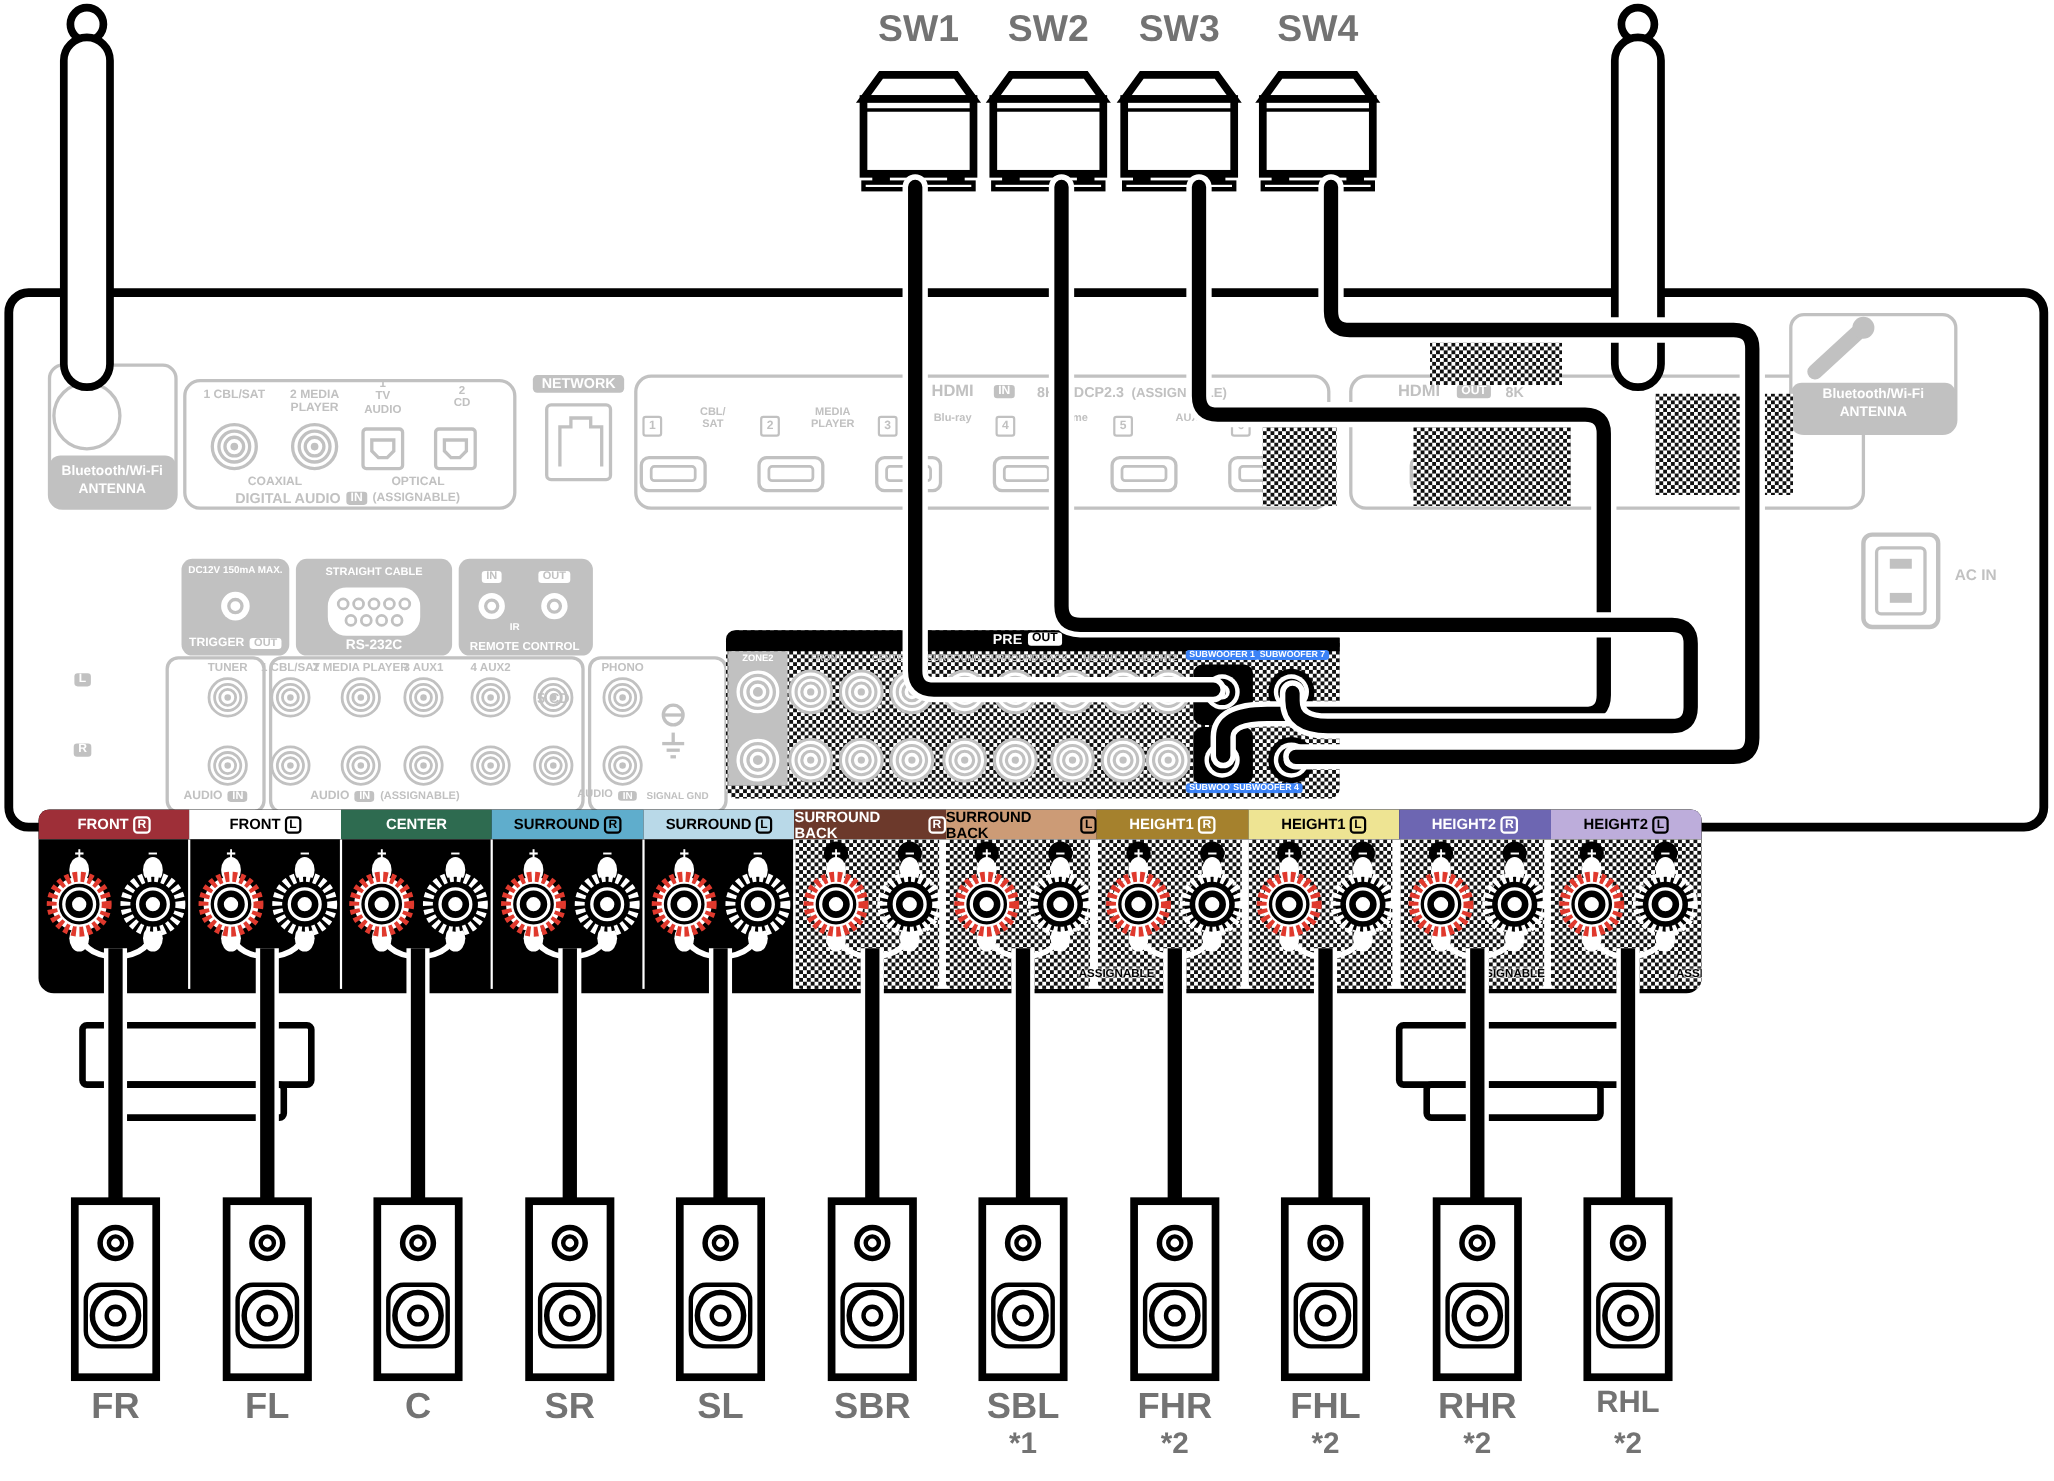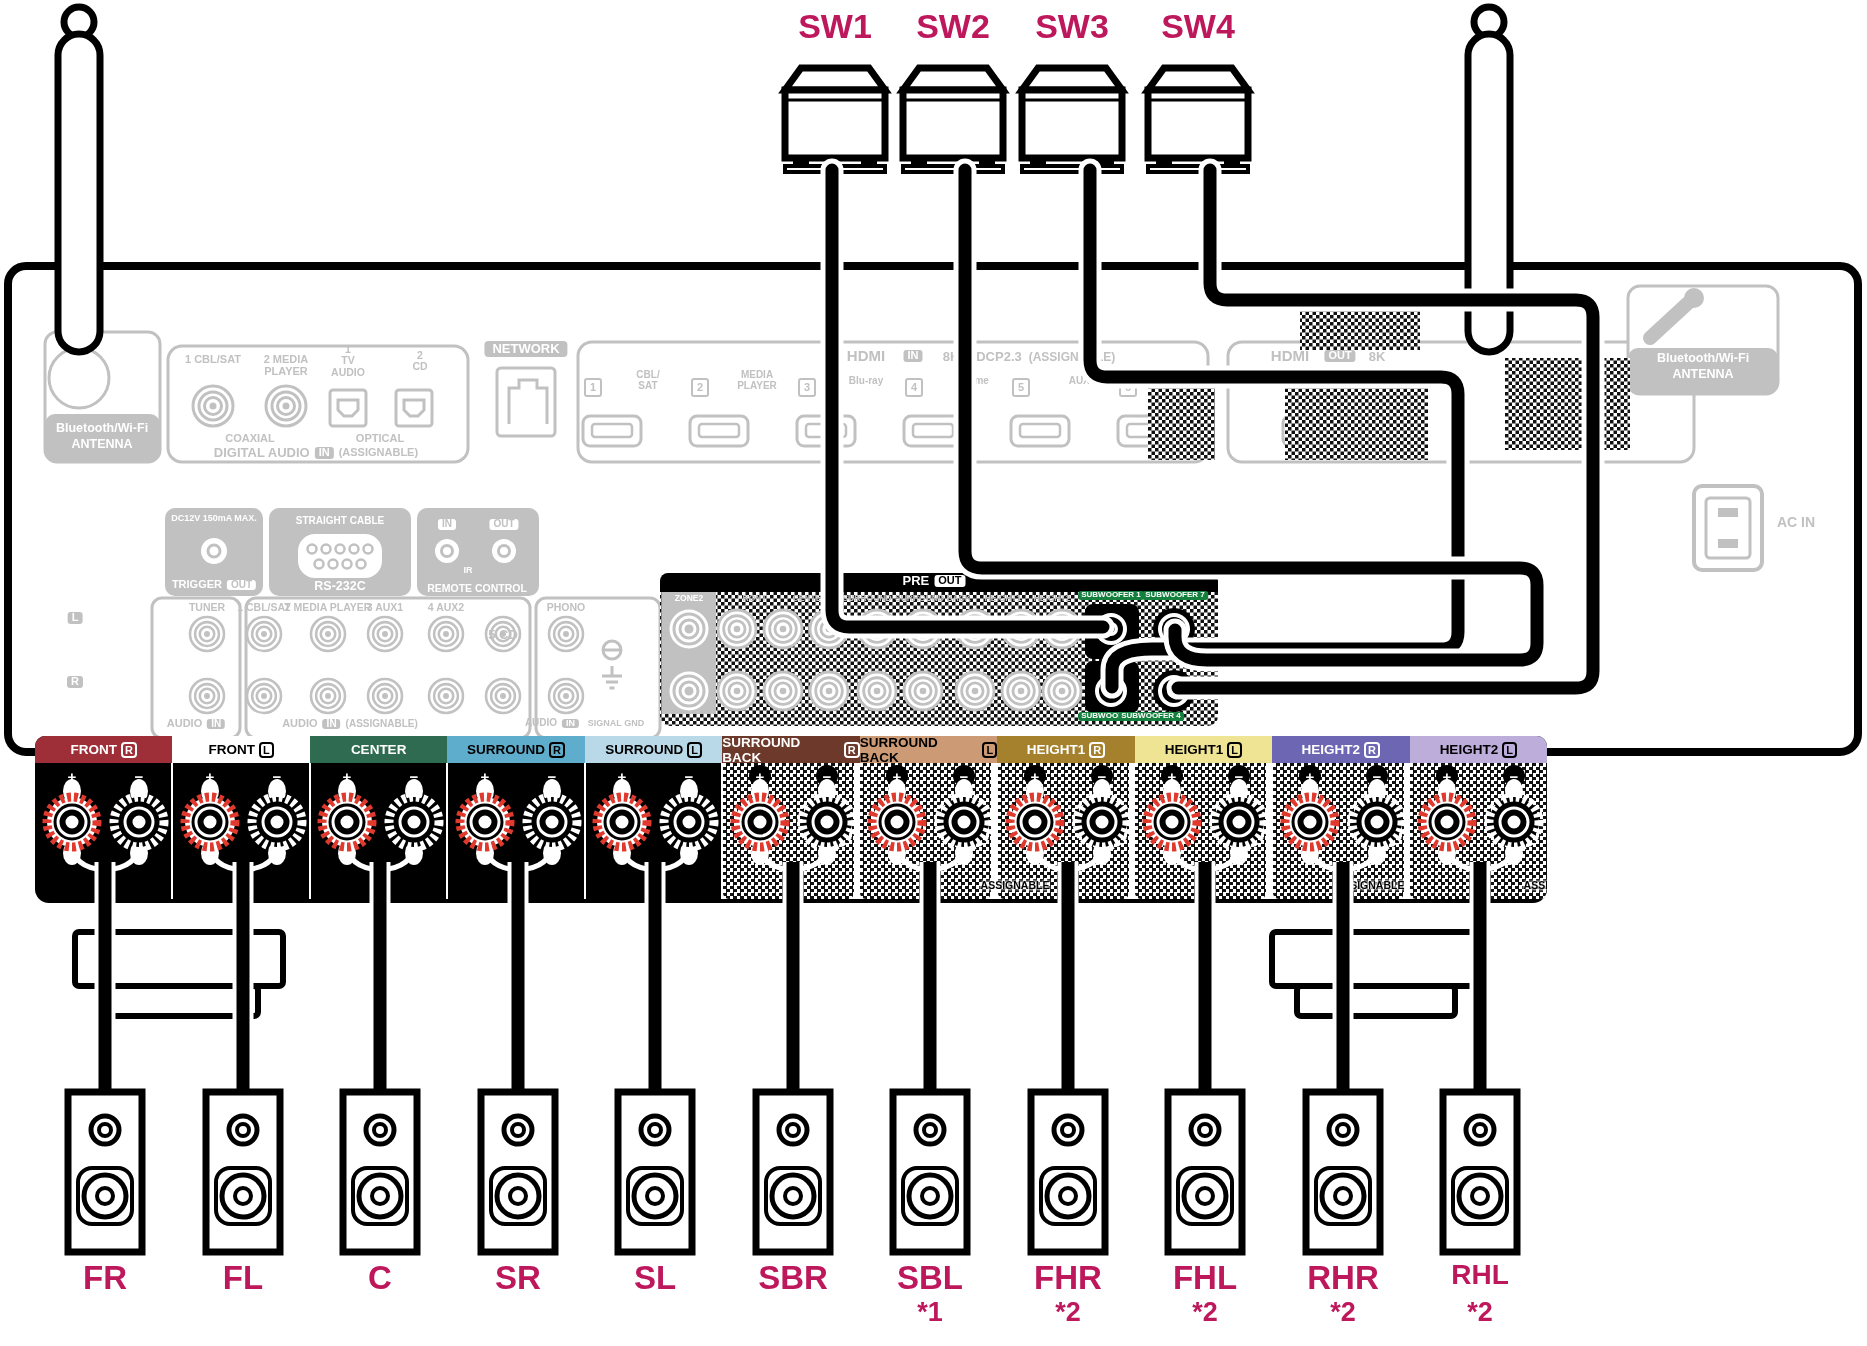--- a/index.html
+++ b/index.html
@@ -2,25 +2,25 @@
 <html><head>
 <meta charset="utf-8">
 <style>
   html,body{margin:0;padding:0;background:#fff;}
   .stage{position:relative;width:1867px;height:1346px;overflow:hidden;
          font-family:"Liberation Sans",sans-serif;font-weight:bold;}
   .stage svg{position:absolute;left:0;top:0;}
   
   .t{position:absolute;transform:translateX(-50%);white-space:nowrap;text-align:center;
      color:#c1c1c1;line-height:1.08;}
-  .w{color:#fff}.k{color:#be185d}
+  .w{color:#fff}.k{color:#737373}
   .chip{display:inline-block;background:#c1c1c1;color:#fff;border-radius:3px;padding:0 4px;}
   .chipw{display:inline-block;background:#fff;color:#c1c1c1;border-radius:3px;padding:0 4px;}
   .chipk{display:inline-block;background:#fff;color:#000;border-radius:3px;padding:0 4px;}
-  .chipb{display:inline-block;background:#15803d;color:#fff;border-radius:3px;padding:0 3px;}
+  .chipb{display:inline-block;background:#3b82f6;color:#fff;border-radius:3px;padding:0 3px;}
   .numchip{display:inline-block;border:2px solid #c1c1c1;color:#c1c1c1;border-radius:3px;
      width:14px;height:15px;font-size:11px;line-height:15px;text-align:center;}
   .badgebox{display:inline-block;background:#c1c1c1;color:#fff;border-radius:4px;}
   .row{display:flex;gap:5px;align-items:center;justify-content:center;}
   
   .strip-head{position:absolute;left:35px;top:736px;width:1512px;height:27px;display:flex;
      border-radius:10px 10px 0 0;overflow:hidden;background:#000;}
   .seg{flex:1 1 0;display:flex;align-items:center;justify-content:center;font-size:13.5px;}
   .chR{display:inline-block;border:2px solid;border-radius:4px;font-size:11px;line-height:12px;
      padding:0 2px;margin-left:4px;}

